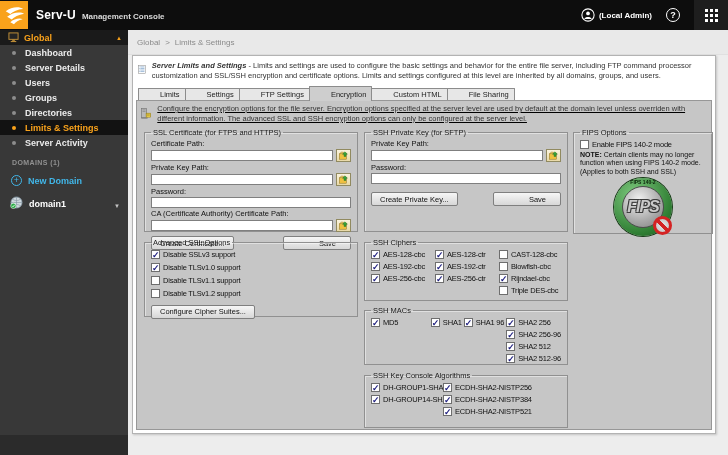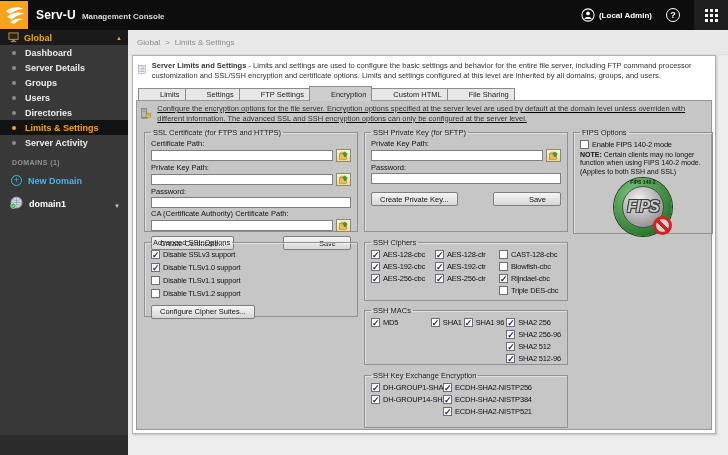--- a/index.html
+++ b/index.html
@@ -44,21 +44,21 @@
 
   
   .content { flex:1; display:flex; flex-direction:column; background:#ededed; }
   .breadcrumb { height:25px; background:#e9e9e9; display:flex; align-items:center; padding-left:9px; font-size:8px; color:#8a8a8a; border-bottom:1px solid #e0e0e0; }
   .breadcrumb .sep { margin:0 5px; }
 
   .panel { margin-left:4px; width:584px; background:#fff; border:1px solid #b3b3b3; box-shadow:1px 1px 2px rgba(0,0,0,.18); padding:3px; }
 
   .panel-intro { display:flex; padding:2px 2px 3px 2px; height:28px; }
   .panel-intro p { font-size:7.5px; line-height:1.3; color:#333; margin-left:6px; padding-right:14px; }
-  .panel-intro b { font-weight:bold; }
+  .panel-intro b { font-weight:bold;font-style:italic; }
 
   .tabbar { display:flex; align-items:flex-end; height:13px; padding-left:2px; position:relative; z-index:2; }
   .tab { font-size:7.5px; color:#222; background:#e7e7e7; border:1px solid #8c8c8c; border-bottom:none; padding:1px 5px 1px 21px; margin-right:-1px; cursor:pointer; border-radius:1px 1px 0 0; }
   .tab.active { background:#cecece; padding-top:3px; padding-bottom:2px; margin-bottom:-1px; z-index:3; position:relative; }
 
   .graybox { position:relative; background:#c6c6c6; border:1px solid #979797; height:330px; z-index:1; }
 
   .enc-intro { display:flex; padding:3px 4px 0 4px;text-decoration:underline; }
   .enc-intro p { font-size:7.5px; line-height:1.3; color:#333; margin-left:6px; padding-right:6px; }
 
@@ -162,25 +162,25 @@
       <div class="side-item">
           <span class="dot"></span>
           <span class="silabel">Dashboard</span>
         </div>
       <div class="side-item">
           <span class="dot"></span>
           <span class="silabel">Server Details</span>
         </div>
       <div class="side-item">
           <span class="dot"></span>
+          <span class="silabel">Users</span>
+        </div>
+      <div class="side-item">
+          <span class="dot"></span>
           <span class="silabel">Groups</span>
-        </div>
-      <div class="side-item">
-          <span class="dot"></span>
-          <span class="silabel">Users</span>
         </div>
       <div class="side-item">
           <span class="dot"></span>
           <span class="silabel">Directories</span>
         </div>
       <div class="side-item active">
           <span class="dot"></span>
           <span class="silabel">Limits &amp; Settings</span>
         </div>
       <div class="side-item">
@@ -453,21 +453,21 @@
                 </label>
                 <label class="check-item">
                   <span class="cb checked">✓</span>
                   <span class="cb-label">SHA2 512-96</span>
                 </label>
               </div>
             </div>
         </fieldset>
 
         <fieldset class="fs" id="fs-kex">
-          <legend>SSH Key Exchange Encryption</legend>
+          <legend>SSH Key Console Algorithms</legend>
           <div class="check-cols">
               <div class="check-col">
                 <label class="check-item">
                   <span class="cb checked">✓</span>
                   <span class="cb-label">DH-GROUP1-SHA1</span>
                 </label>
                 <label class="check-item">
                   <span class="cb checked">✓</span>
                   <span class="cb-label">DH-GROUP14-SHA1</span>
                 </label>

